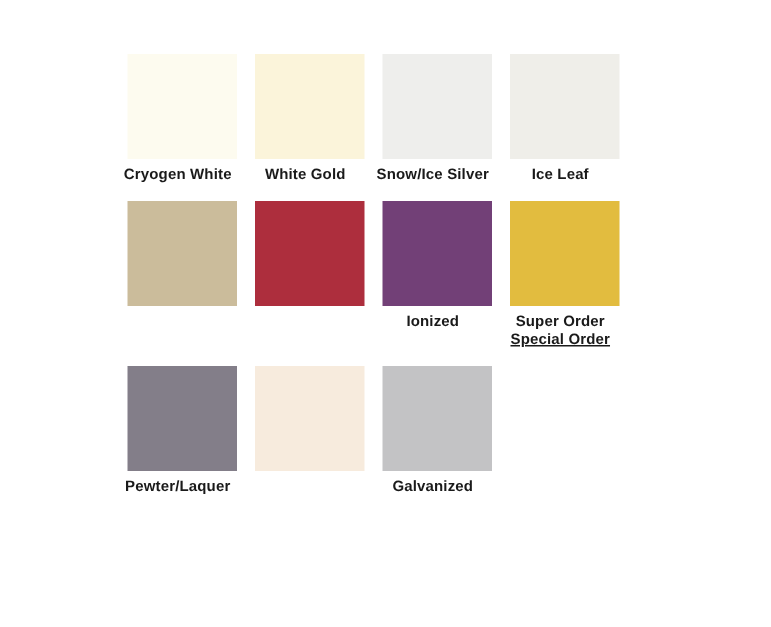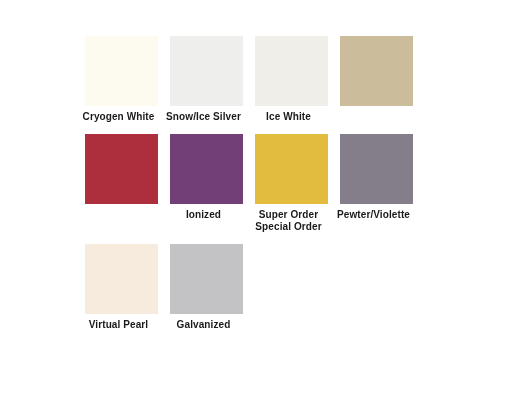--- a/index.html
+++ b/index.html
@@ -54,49 +54,57 @@
     font-weight: bold;
     line-height: 12.5px;
     color: #1a1a1a;
     letter-spacing: 0.1px;
     white-space: nowrap;
   }
 
   .swatch-label .label-line2 {
     display: block;
     white-space: nowrap;
+    text-decoration: underline;
   }
 </style>
 </head>
 <body>
 
 <div id="swatch-chart">
   <div class="swatch-grid">
 
     <div class="swatch-cell">
       <span class="swatch-chip" style="background-color: rgb(253, 251, 239);"></span>
       <span class="swatch-label">
         <span>Cryogen White</span>
         
       </span>
     </div>
 
+    <div class="swatch-cell">
+      <span class="swatch-chip" style="background-color: rgb(251, 244, 218);"></span>
+      <span class="swatch-label">
+        <span>White Gold</span>
+        
+      </span>
+    </div>
 
     <div class="swatch-cell">
       <span class="swatch-chip" style="background-color: rgb(238, 238, 236);"></span>
       <span class="swatch-label">
         <span>Snow/Ice Silver</span>
         
       </span>
     </div>
 
     <div class="swatch-cell">
       <span class="swatch-chip" style="background-color: rgb(239, 238, 233);"></span>
       <span class="swatch-label">
-        <span>Ice White</span>
+        <span>Ice Leaf</span>
         
       </span>
     </div>
 
     <div class="swatch-cell">
       <span class="swatch-chip" style="background-color: rgb(203, 188, 155);"></span>
     </div>
 
     <div class="swatch-cell">
       <span class="swatch-chip" style="background-color: rgb(173, 46, 61);"></span>
@@ -114,31 +122,27 @@
       <span class="swatch-chip" style="background-color: rgb(226, 188, 63);"></span>
       <span class="swatch-label">
         <span>Super Order</span>
         <span class="label-line2">Special Order</span>
       </span>
     </div>
 
     <div class="swatch-cell">
       <span class="swatch-chip" style="background-color: rgb(131, 126, 137);"></span>
       <span class="swatch-label">
-        <span>Pewter/Violette</span>
+        <span>Pewter/Laquer</span>
         
       </span>
     </div>
 
     <div class="swatch-cell">
       <span class="swatch-chip" style="background-color: rgb(247, 235, 221);"></span>
-      <span class="swatch-label">
-        <span>Virtual Pearl</span>
-        
-      </span>
     </div>
 
 
     <div class="swatch-cell">
       <span class="swatch-chip" style="background-color: rgb(195, 195, 197);"></span>
       <span class="swatch-label">
         <span>Galvanized</span>
         
       </span>
     </div>

